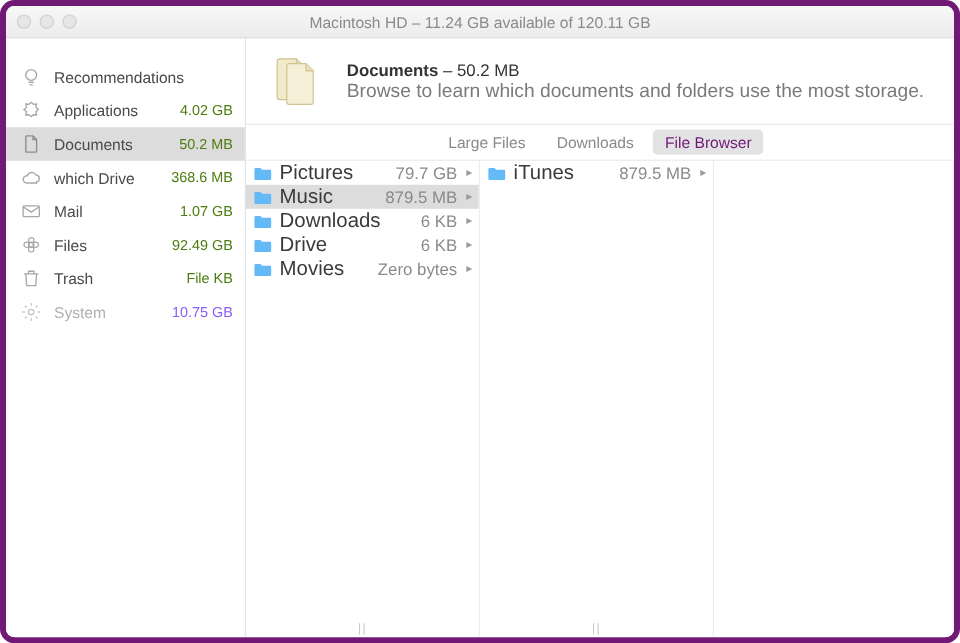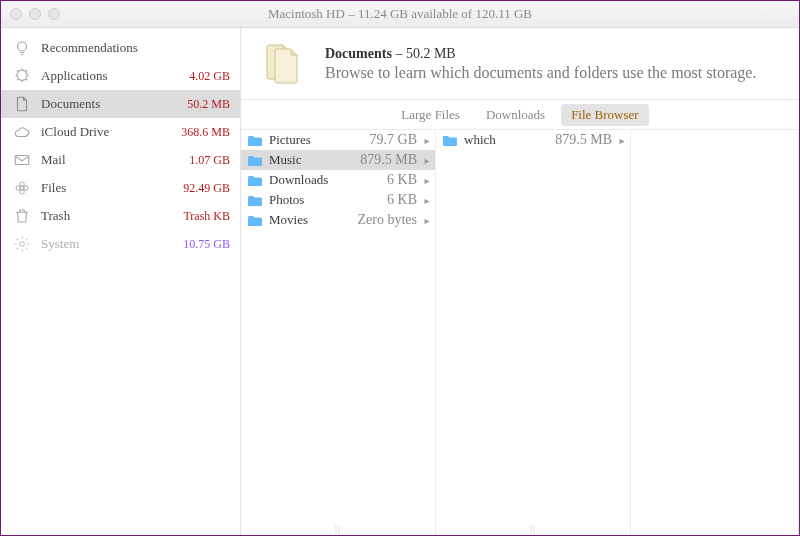--- a/index.html
+++ b/index.html
@@ -1,49 +1,49 @@
 <!DOCTYPE html>
 <html><head>
 <meta charset="utf-8">
 <style>
   * { box-sizing: border-box; margin:0; padding:0; }
   html,body { width:800px; height:536px; font-family: -apple-system, "Helvetica Neue", Arial, sans-serif; font-size:13px; color:#333; background:#fff;}
-  .window { width:800px; height:536px; border:1px solid #701a75; border-radius:0; overflow:hidden; display:flex; flex-direction:column; background:#fff;font-family:Liberation Serif, serif;}
+  .window { width:800px; height:536px; border:5px solid #701a75; border-radius:12px; overflow:hidden; display:flex; flex-direction:column; background:#fff;}
   .titlebar { height:27px; background:linear-gradient(#f7f7f7,#ececec); border-bottom:1px solid #d9d9d9; display:flex; align-items:center; position:relative;}
   .traffic { position:absolute; left:9px; top:7px; display:flex; gap:7px;}
   .tl { width:12px; height:12px; border-radius:50%; background:#e6e6e6; border:1px solid #d0d0d0;}
   .title { flex:1; text-align:center; color:#8a8a8a; font-size:13px;}
   .body { flex:1; display:flex; min-height:0;}
-  .sidebar { width:240px; border-right:1px solid #e3e3e3; background:#fff; padding-top:6px;}
+  .sidebar { width:200px; border-right:1px solid #e3e3e3; background:#fff; padding-top:18px;}
   .cat { height:28px; display:flex; align-items:center; padding:0 10px 0 12px; gap:10px; color:#4a4a4a;}
   .cat .icon { width:18px; height:18px; display:flex; align-items:center; justify-content:center; }
   .cat .icon svg { width:18px; height:18px; }
   .cat .lbl { flex:1; white-space:nowrap; overflow:hidden; text-overflow:ellipsis;}
-  .cat .sz { color:#b91c1c; font-size:12px;}
+  .cat .sz { color:#4d7c0f; font-size:12px;}
   .cat.sel { background:#dcdcdc; }
   .cat.dim { color:#b0b0b0; }
   .cat.dim .sz { color:#8b5cf6;}
   .main { flex:1; display:flex; flex-direction:column; min-width:0; background:#fff;}
   .header { height:72px; border-bottom:1px solid #eaeaea; display:flex; align-items:center; padding:0 18px; gap:16px;}
   .bigicon { width:50px; height:50px; }
   .bigicon svg { width:50px; height:50px;}
   .htxt .t1 { font-size:14px;}
   .htxt .t1 b { font-weight:600;}
   .htxt .t2 { font-size:16px; color:#7a7a7a; margin-top:2px;}
   .tabs { height:30px; border-bottom:1px solid #eaeaea; display:flex; align-items:center; justify-content:center; gap:6px; color:#8a8a8a; font-size:13px;}
   .tab { padding:3px 10px; border-radius:4px;}
-  .tab.sel { background:#e3e3e3; color:#a16207;}
+  .tab.sel { background:#e3e3e3; color:#701a75;}
   .cols { flex:1; display:flex; min-height:0; position:relative;}
   .col { width:195px; border-right:1px solid #ededed; position:relative; overflow:hidden;}
   .col3 { flex:1;}
   .row { height:20px; display:flex; align-items:center; padding:0 4px 0 6px; gap:6px;}
   .row.sel { background:#dcdcdc;}
   .ficon { width:16px; height:13px; }
   .ficon svg { width:16px; height:13px; display:block;}
-  .fname { flex:1; font-size:13px; color:#3a3a3a; white-space:nowrap; overflow:hidden; text-overflow:ellipsis;}
+  .fname { flex:1; font-size:17px; color:#3a3a3a; white-space:nowrap; overflow:hidden; text-overflow:ellipsis;}
   .fsize { font-size:14px; color:#8a8a8a; white-space:nowrap;}
   .arr { width:8px; color:#9a9a9a; font-size:10px; text-align:center;}
   .drag { position:absolute; bottom:1px; left:50%; transform:translateX(-50%); color:#c5c5c5; font-size:10px; letter-spacing:1px;}
 </style>
 </head>
 <body>
 
 <div class="window">
 
   <div class="titlebar">
@@ -91,21 +91,21 @@
         <span class="sz">50.2 MB</span>
       </div>
 
 
       <div class="cat">
         <span class="icon">
           <svg viewBox="0 0 24 24" fill="none" stroke="#a8a8a8" stroke-width="1.5">
               <path d="M7 18a4 4 0 1 1 .7-7.95A5 5 0 0 1 17 9a4 4 0 0 1 1 7.87V18z"></path>
             </svg>
         </span>
-        <span class="lbl">iCloud Drive</span>
+        <span class="lbl">which Drive</span>
         <span class="sz">368.6 MB</span>
       </div>
 
       <div class="cat">
         <span class="icon">
           <svg viewBox="0 0 24 24" fill="none" stroke="#a8a8a8" stroke-width="1.5">
               <rect x="3" y="6" width="18" height="12" rx="1"></rect>
               <path d="M3 7l9 6 9-6"></path>
             </svg>
         </span>
@@ -127,21 +127,21 @@
         <span class="sz">92.49 GB</span>
       </div>
 
       <div class="cat">
         <span class="icon">
           <svg viewBox="0 0 24 24" fill="none" stroke="#a8a8a8" stroke-width="1.5">
               <path d="M6 7h12l-1 13H7zM4 7h16M9 4h6v3H9z"></path>
             </svg>
         </span>
         <span class="lbl">Trash</span>
-        <span class="sz">Trash KB</span>
+        <span class="sz">File KB</span>
       </div>
 
       <div class="cat dim">
         <span class="icon">
           <svg viewBox="0 0 24 24" fill="none" stroke="#c7c7c7" stroke-width="1.5">
               <circle cx="12" cy="12" r="3"></circle>
               <path d="M12 2v3M12 19v3M2 12h3M19 12h3M5 5l2 2M17 17l2 2M19 5l-2 2M7 17l-2 2"></path>
             </svg>
         </span>
         <span class="lbl">System</span>
@@ -209,21 +209,21 @@
             <span class="fname">Downloads</span>
             <span class="fsize">6 KB</span>
             <span class="arr">▸</span>
           </div>
           <div class="row">
             <span class="ficon">
                 <svg viewBox="0 0 16 13">
                   <path d="M1 3a1 1 0 0 1 1-1h4l1.5 1.5H14a1 1 0 0 1 1 1V11a1 1 0 0 1-1 1H2a1 1 0 0 1-1-1z" fill="#64baf8"></path>
                 </svg>
               </span>
-            <span class="fname">Photos</span>
+            <span class="fname">Drive</span>
             <span class="fsize">6 KB</span>
             <span class="arr">▸</span>
           </div>
           <div class="row">
             <span class="ficon">
                 <svg viewBox="0 0 16 13">
                   <path d="M1 3a1 1 0 0 1 1-1h4l1.5 1.5H14a1 1 0 0 1 1 1V11a1 1 0 0 1-1 1H2a1 1 0 0 1-1-1z" fill="#64baf8"></path>
                 </svg>
               </span>
             <span class="fname">Movies</span>
@@ -233,21 +233,21 @@
           <div class="drag">||</div>
         </div>
 
         <div class="col">
           <div class="row">
             <span class="ficon">
                 <svg viewBox="0 0 16 13">
                   <path d="M1 3a1 1 0 0 1 1-1h4l1.5 1.5H14a1 1 0 0 1 1 1V11a1 1 0 0 1-1 1H2a1 1 0 0 1-1-1z" fill="#64baf8"></path>
                 </svg>
               </span>
-            <span class="fname">which</span>
+            <span class="fname">iTunes</span>
             <span class="fsize">879.5 MB</span>
             <span class="arr">▸</span>
           </div>
           <div class="drag">||</div>
         </div>
 
         <div class="col col3"></div>
 
       </div>
     </div>

